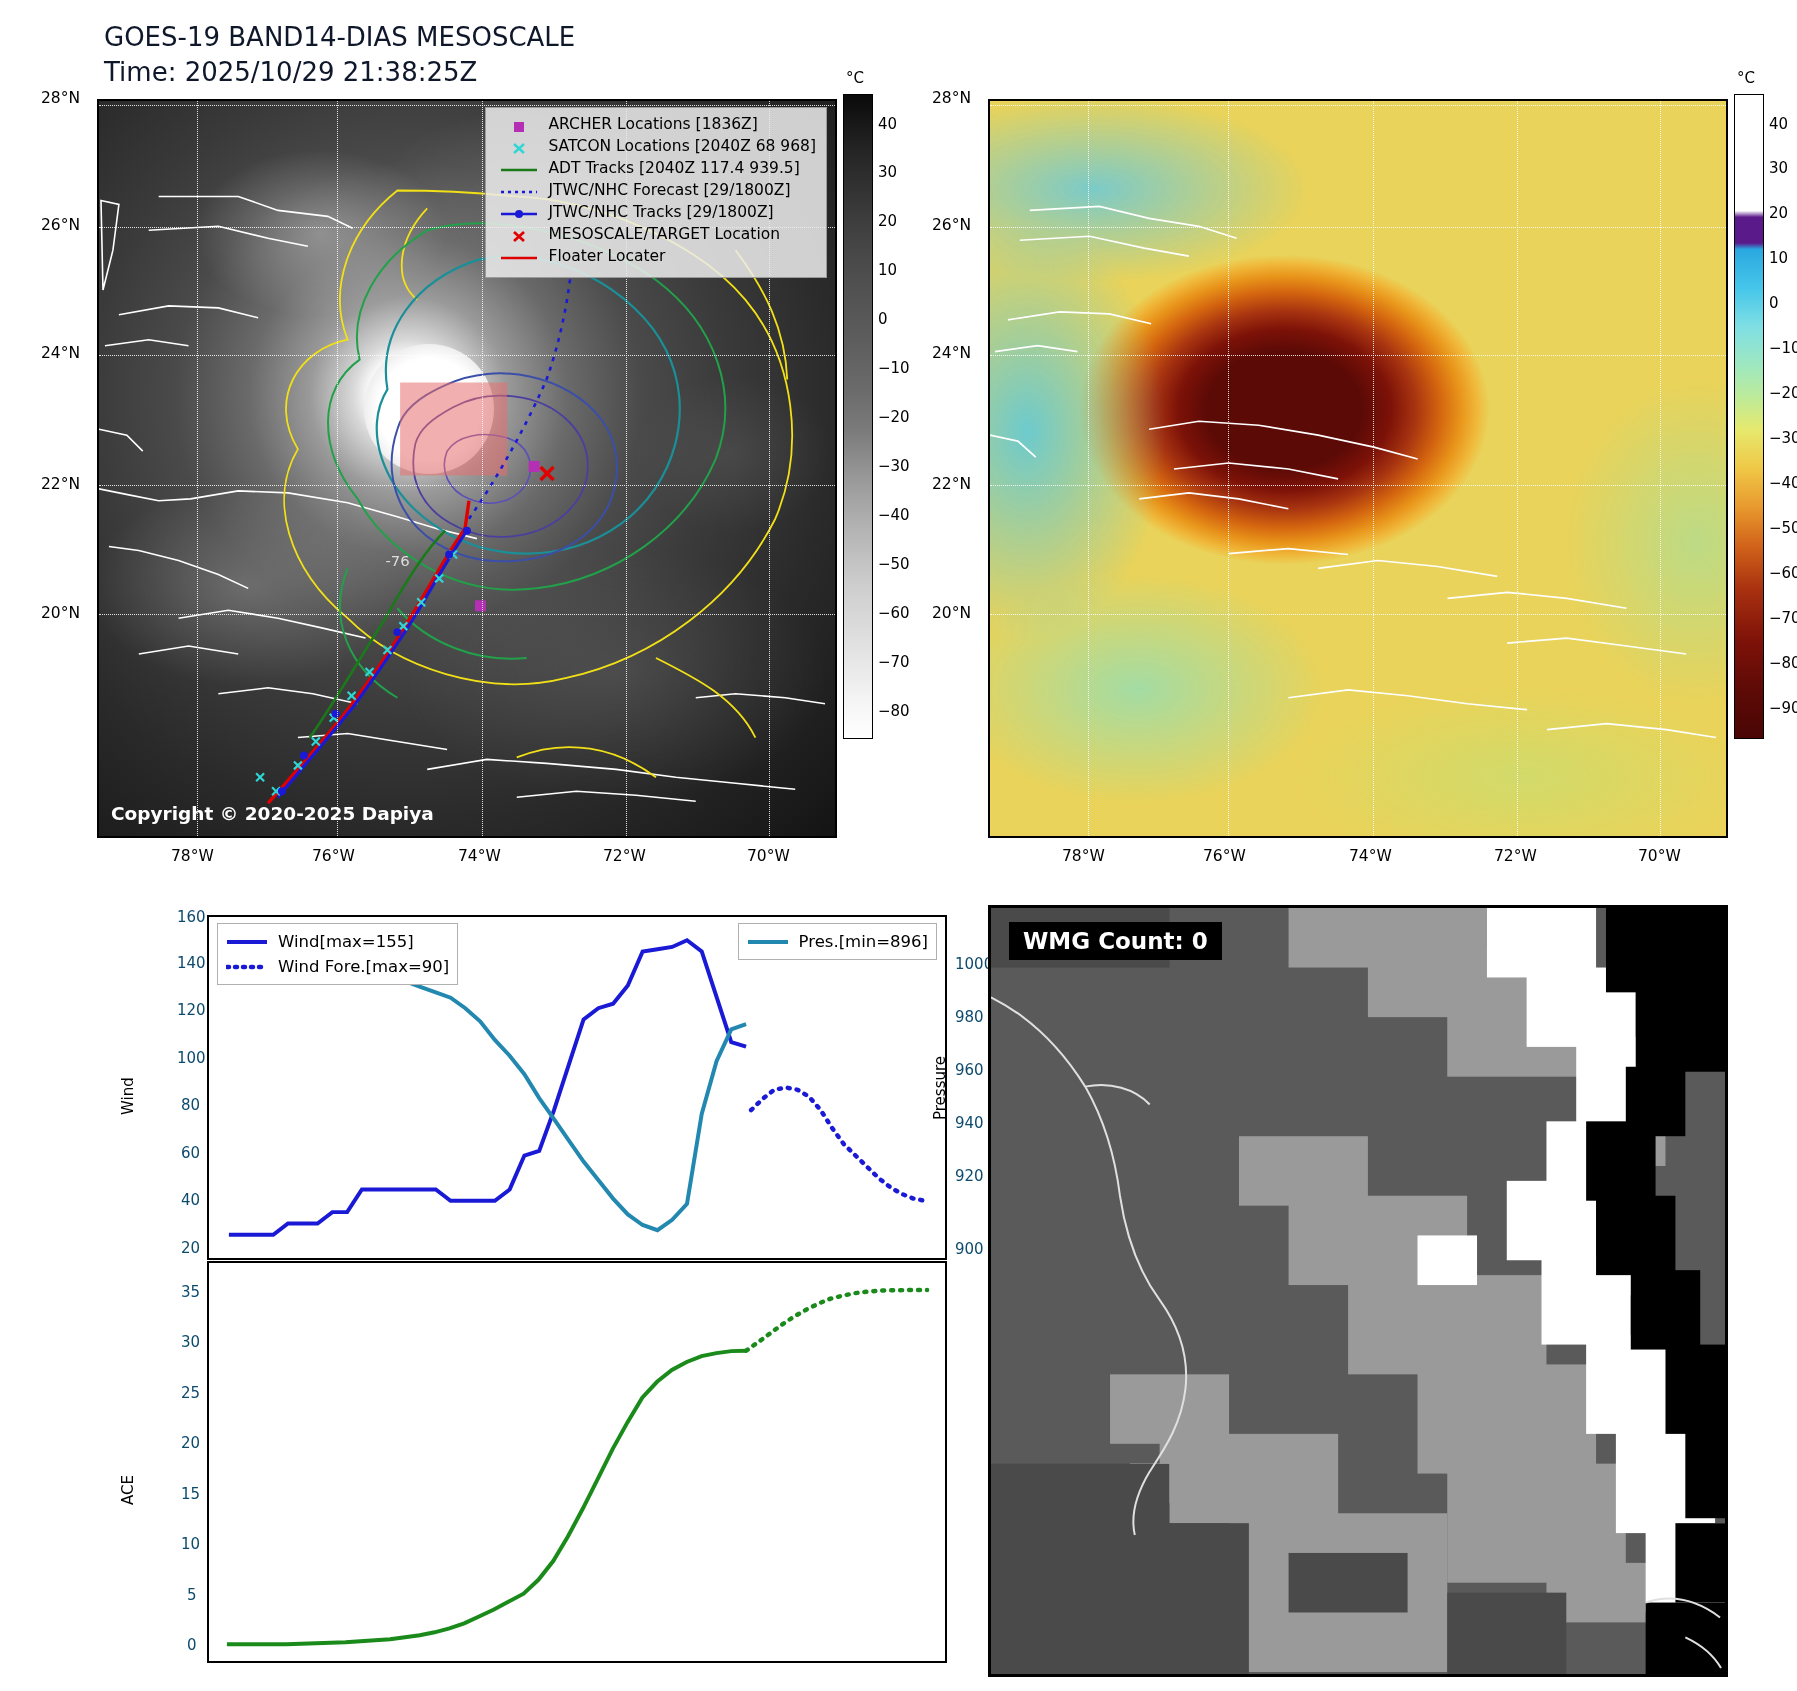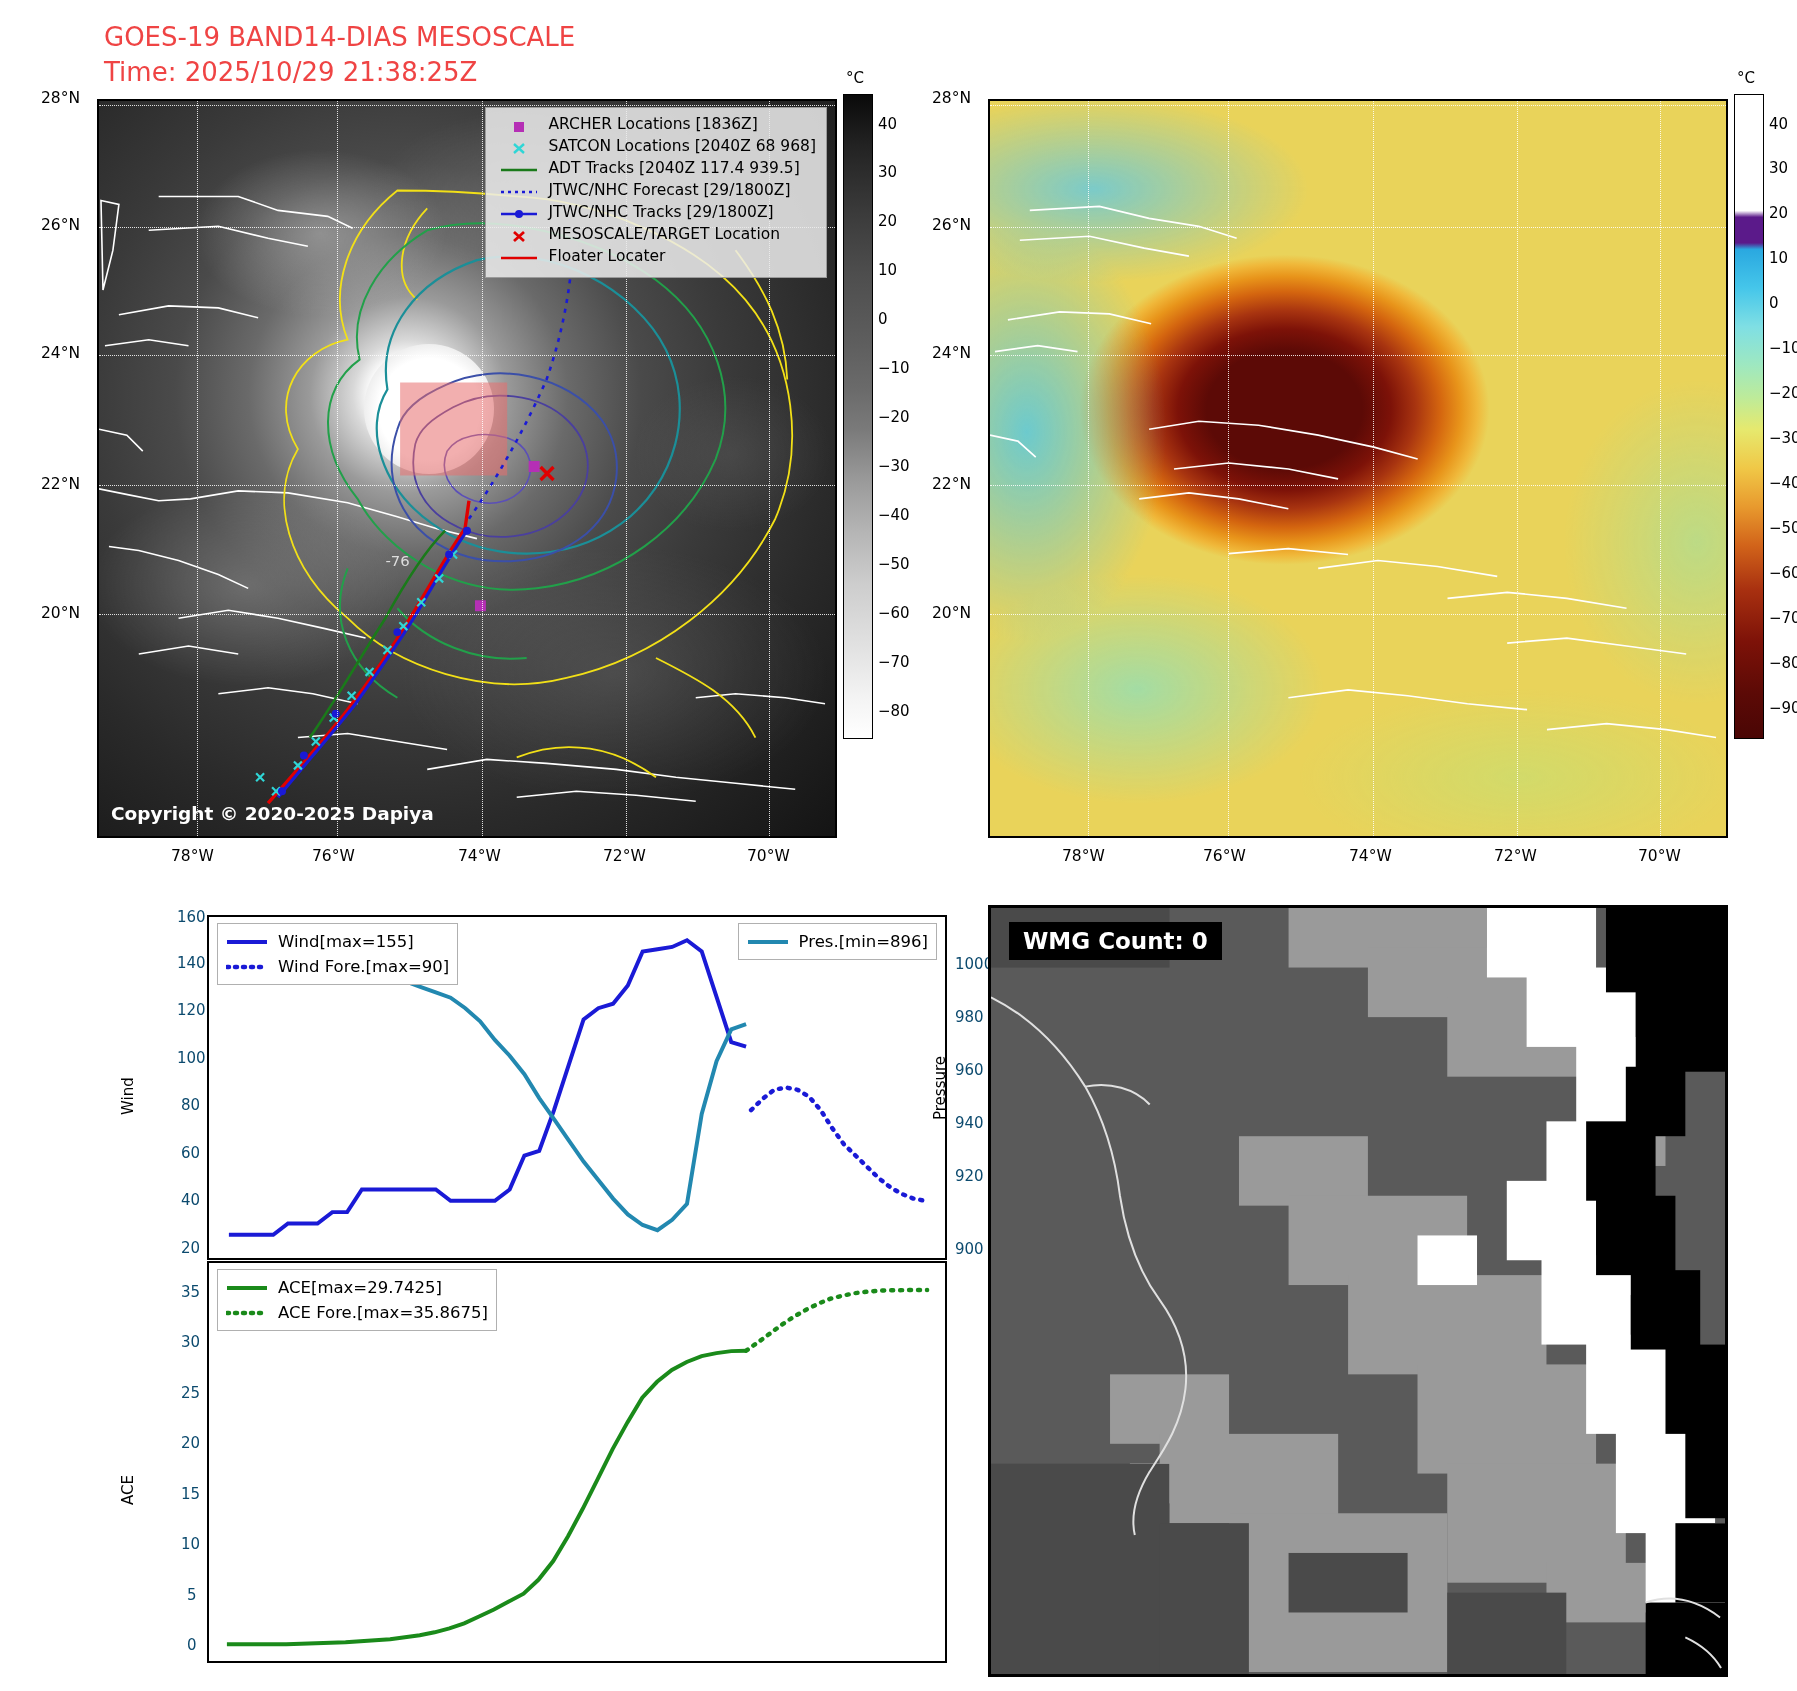--- a/index.html
+++ b/index.html
@@ -6,21 +6,21 @@
   html, body {
     margin: 0; padding: 0;
     width: 1797px; height: 1691px;
     background: #ffffff;
     font-family: "DejaVu Sans", sans-serif;
     overflow: hidden;
   }
   .page { position: relative; width: 1797px; height: 1691px; background: #fff; }
 
   
-  .title-block { position: absolute; left: 104px; top: 20px; font-size: 26px; color: #ef4444; line-height: 1.35; }
+  .title-block { position: absolute; left: 104px; top: 20px; font-size: 26px; color: #0f172a; line-height: 1.35; }
   .hdr-right { position: absolute; right: 22px; top: 18px; text-align: right; font-size: 17.5px; color: #000; line-height: 1.48; }
 
   
   .panel { position: absolute; }
 
   
   #panel-ir { left: 97px; top: 99px; width: 740px; height: 739px; }
   .map-frame { position: absolute; inset: 0; border: 2px solid #000; overflow: hidden; background: #000; }
 
   .irbase { position: absolute; inset: 0;
@@ -444,38 +444,20 @@
     <div class="ytick" style="left:858px; top:156px;">960</div>
     <div class="ytick" style="left:858px; top:209px;">940</div>
     <div class="ytick" style="left:858px; top:262px;">920</div>
     <div class="ytick" style="left:858px; top:315px;margin-top:20px;">900</div>
 
     <div class="subplot" id="sp-ace">
       <svg viewBox="0 0 740 402" preserveAspectRatio="none" style="position:absolute;inset:0;width:100%;height:100%">
         <polyline id="ace-line" fill="none" stroke="#1a8a1a" stroke-width="4" points="18.0,385.0 32.9,385.0 47.8,385.0 62.7,385.0 77.7,385.0 92.6,384.5 107.5,384.0 122.4,383.5 137.3,383.0 152.2,382.0 167.1,381.0 182.1,380.0 197.0,378.0 211.9,376.0 226.8,373.0 241.7,369.0 256.6,364.0 271.5,357.0 286.5,350.0 301.4,342.0 316.3,334.0 331.2,320.0 346.1,301.0 361.0,276.0 375.9,248.0 390.9,218.0 405.8,188.0 420.7,161.0 435.6,136.0 450.5,120.0 465.4,108.0 480.3,100.0 495.3,94.0 510.2,91.0 525.1,89.0 540.0,88.6"></polyline>
         <polyline id="acefc-line" fill="none" stroke="#1a8a1a" stroke-width="4.5" stroke-dasharray="2 7" stroke-linecap="round" points="540.0,88.6 552.1,80.0 564.3,71.0 576.4,62.0 588.5,54.0 600.7,47.0 612.8,41.0 624.9,36.0 637.1,33.0 649.2,30.5 661.3,29.0 673.5,28.0 685.6,27.5 697.7,27.4 709.9,27.3 722.0,27.3"></polyline>
       </svg>
-      <div class="lg" style="left:8px; top:6px;">
-        <div class="lg-row">
-          <span class="lg-key">
-              <svg width="42" height="12">
-                <line x1="1" y1="6" x2="41" y2="6" stroke="#1a8a1a" stroke-width="4"></line>
-              </svg>
-            </span>
-          <span>ACE[max=29.7425]</span>
-        </div>
-        <div class="lg-row">
-          <span class="lg-key">
-              <svg width="42" height="12">
-                <line x1="1" y1="6" x2="41" y2="6" stroke="#1a8a1a" stroke-width="4.5" stroke-dasharray="2 6" stroke-linecap="round"></line>
-              </svg>
-            </span>
-          <span>ACE Fore.[max=35.8675]</span>
-        </div>
-      </div>
     </div>
     <div class="ylab" style="left:22px; top:600px;">ACE</div>
     <div class="ytick" style="left:84px; top:378px;">35</div>
     <div class="ytick" style="left:84px; top:428px;">30</div>
     <div class="ytick" style="left:84px; top:479px;">25</div>
     <div class="ytick" style="left:84px; top:529px;">20</div>
     <div class="ytick" style="left:84px; top:580px;">15</div>
     <div class="ytick" style="left:84px; top:630px;">10</div>
     <div class="ytick" style="left:90px; top:681px;">5</div>
     <div class="ytick" style="left:90px; top:731px;">0</div>

